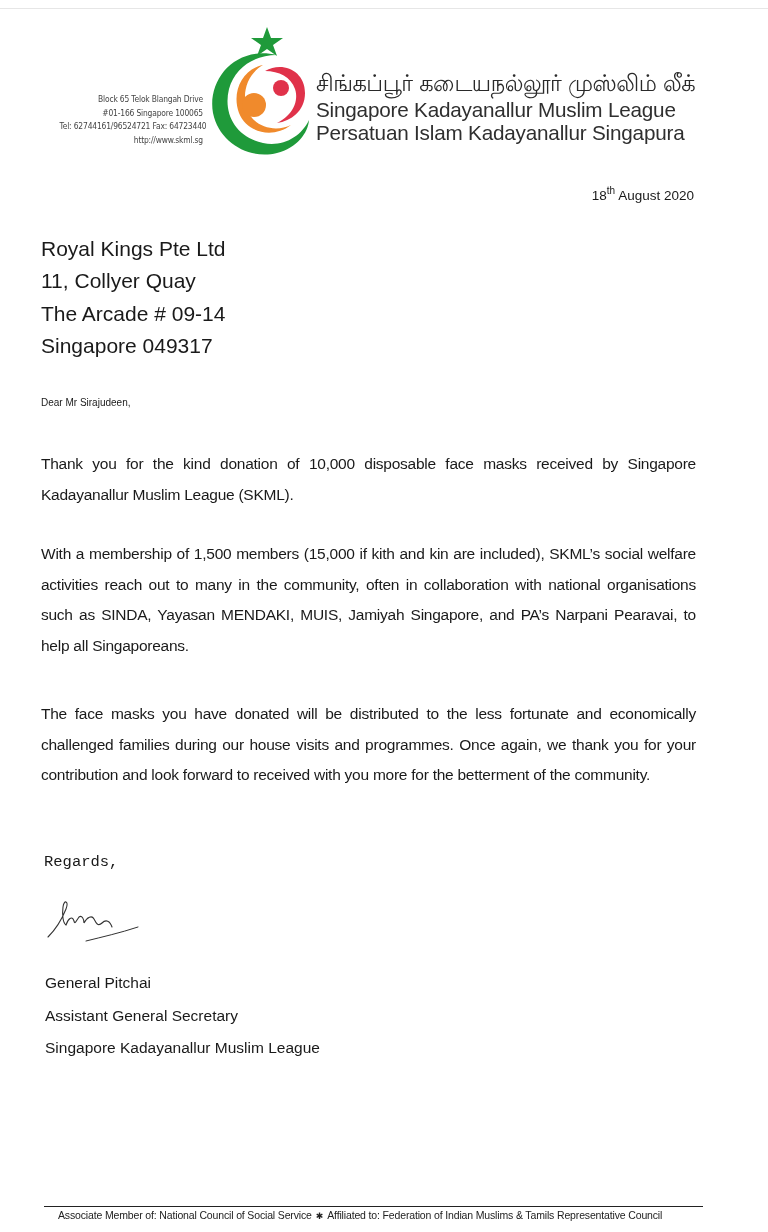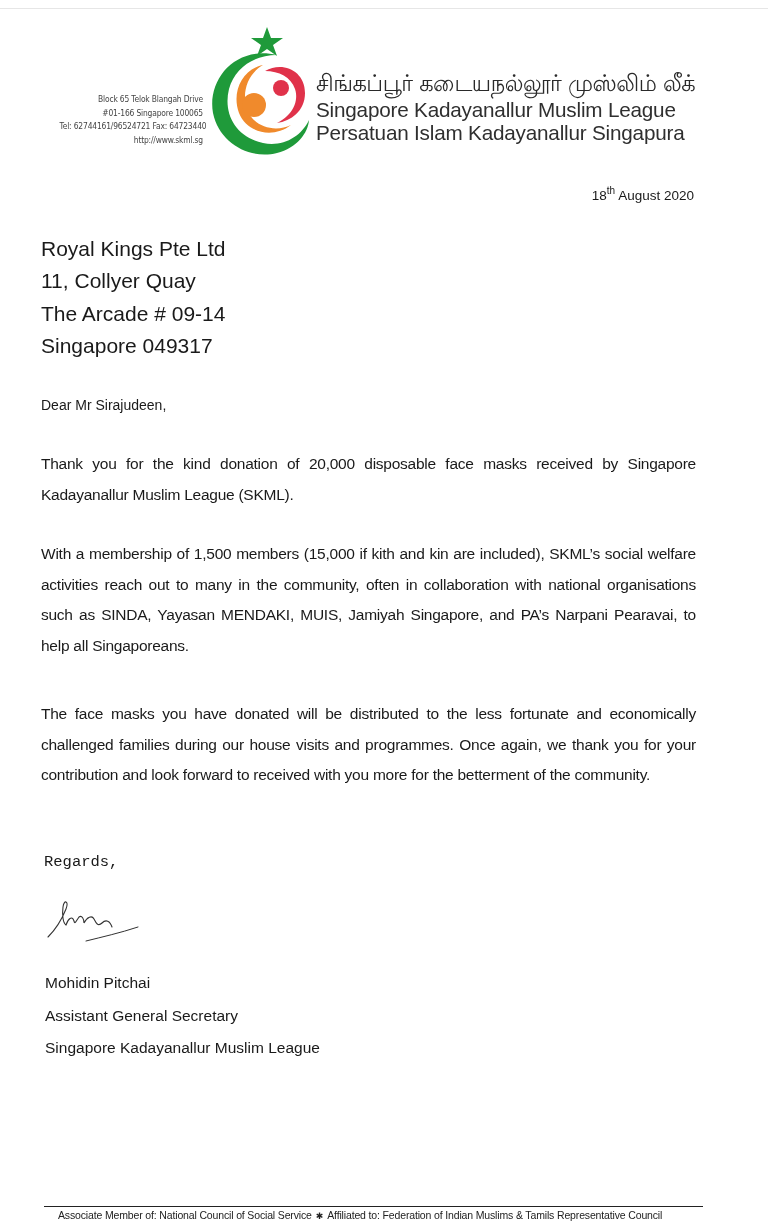--- a/index.html
+++ b/index.html
@@ -29,21 +29,21 @@
       font-family: "Liberation Sans", sans-serif; font-size: 21px; line-height: 23px;
       color: #2f2f2f; white-space: nowrap; letter-spacing: -0.2px;
       transform: scaleX(0.985); transform-origin: left top;
     }
 
     
     .date { position: absolute; right: 74px; top: 185px; font-size: 13.5px; white-space: nowrap; }
     .date sup { font-size: 10px; vertical-align: 6px; }
     .recipient { position: absolute; left: 41px; top: 239px; font-size: 21px; }
     .recipient div { height: 32.3px; line-height: 20px; white-space: nowrap; }
-    .salutation { position: absolute; left: 41px; top: 397px; font-size: 14px; white-space: nowrap; }
+    .salutation { position: absolute; left: 41px; top: 397px; font-size: 10px; white-space: nowrap; }
 
     .para {
       position: absolute; left: 41px; width: 655px;
       font-size: 15.5px; line-height: 30.5px; text-align: justify;
       text-align-last: left;
       font-family: "Liberation Sans", sans-serif; letter-spacing: -0.25px;
     }
     .p1 { top: 449px; }
     .p2 { top: 539px; }
     .p3 { top: 699px; }
@@ -97,31 +97,31 @@
 
 <div class="recipient">
   <div>Royal Kings Pte Ltd</div>
   <div>11, Collyer Quay</div>
   <div>The Arcade # 09-14</div>
   <div>Singapore 049317</div>
 </div>
 
 <div class="salutation">Dear Mr Sirajudeen,</div>
 
-<div class="para p1">Thank you for the kind donation of 20,000 disposable face masks received by Singapore Kadayanallur Muslim League (SKML).</div>
+<div class="para p1">Thank you for the kind donation of 10,000 disposable face masks received by Singapore Kadayanallur Muslim League (SKML).</div>
 <div class="para p2">With a membership of 1,500 members (15,000 if kith and kin are included), SKML’s social welfare activities reach out to many in the community, often in collaboration with national organisations such as SINDA, Yayasan MENDAKI, MUIS, Jamiyah Singapore, and PA’s Narpani Pearavai, to help all Singaporeans.</div>
 <div class="para p3">The face masks you have donated will be distributed to the less fortunate and economically challenged families during our house visits and programmes. Once again, we thank you for your contribution and look forward to received with you more for the betterment of the community.</div>
 
 <div class="regards">Regards,</div>
 
 <svg class="signature" viewBox="0 0 100 55" xmlns="http://www.w3.org/2000/svg">
   <path d="M4 44 C 12 36, 18 26, 22 16 C 25 8, 20 6, 19 14 C 18 22, 19 30, 22 32 C 24 26, 28 22, 30 28 C 31 32, 32 28, 35 24 C 38 22, 40 26, 40 30 C 43 24, 48 22, 50 26 C 52 30, 54 34, 58 30 C 62 26, 66 28, 68 34" fill="none" stroke="#333" stroke-width="1.1" stroke-linecap="round"></path>
   <path d="M42 48 C 58 44, 76 40, 94 34" fill="none" stroke="#333" stroke-width="1" stroke-linecap="round"></path>
 </svg>
 
 <div class="signatory">
-  <div>Mohidin Pitchai</div>
+  <div>General Pitchai</div>
   <div>Assistant General Secretary</div>
   <div>Singapore Kadayanallur Muslim League</div>
 </div>
 
 <div class="footer-rule"></div>
 <div class="footer-text"><span>Associate Member of: National Council of Social Service</span><span class="bullet">✱</span><span>Affiliated to: Federation of Indian Muslims &amp; Tamils Representative Council</span></div>
 
 </body></html>

